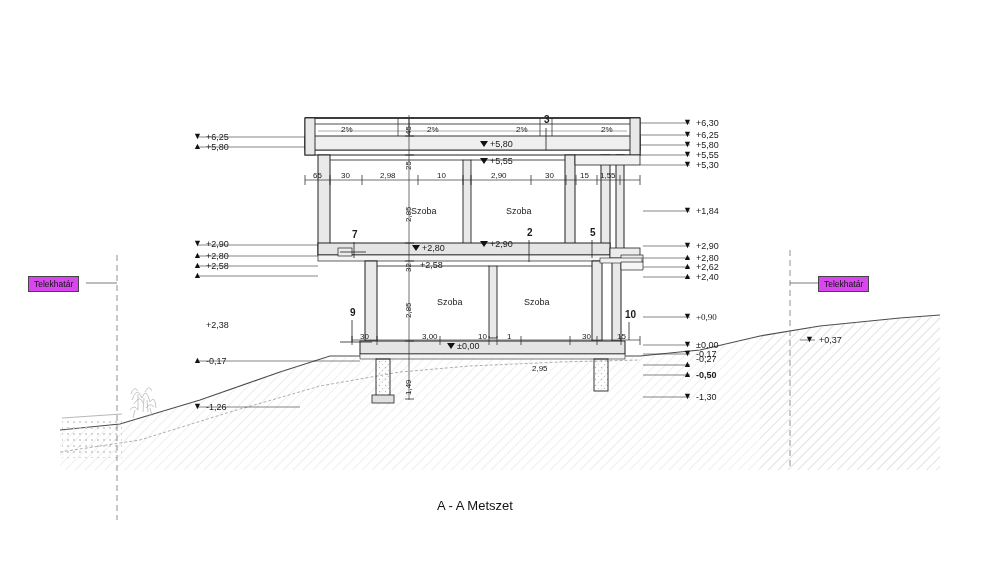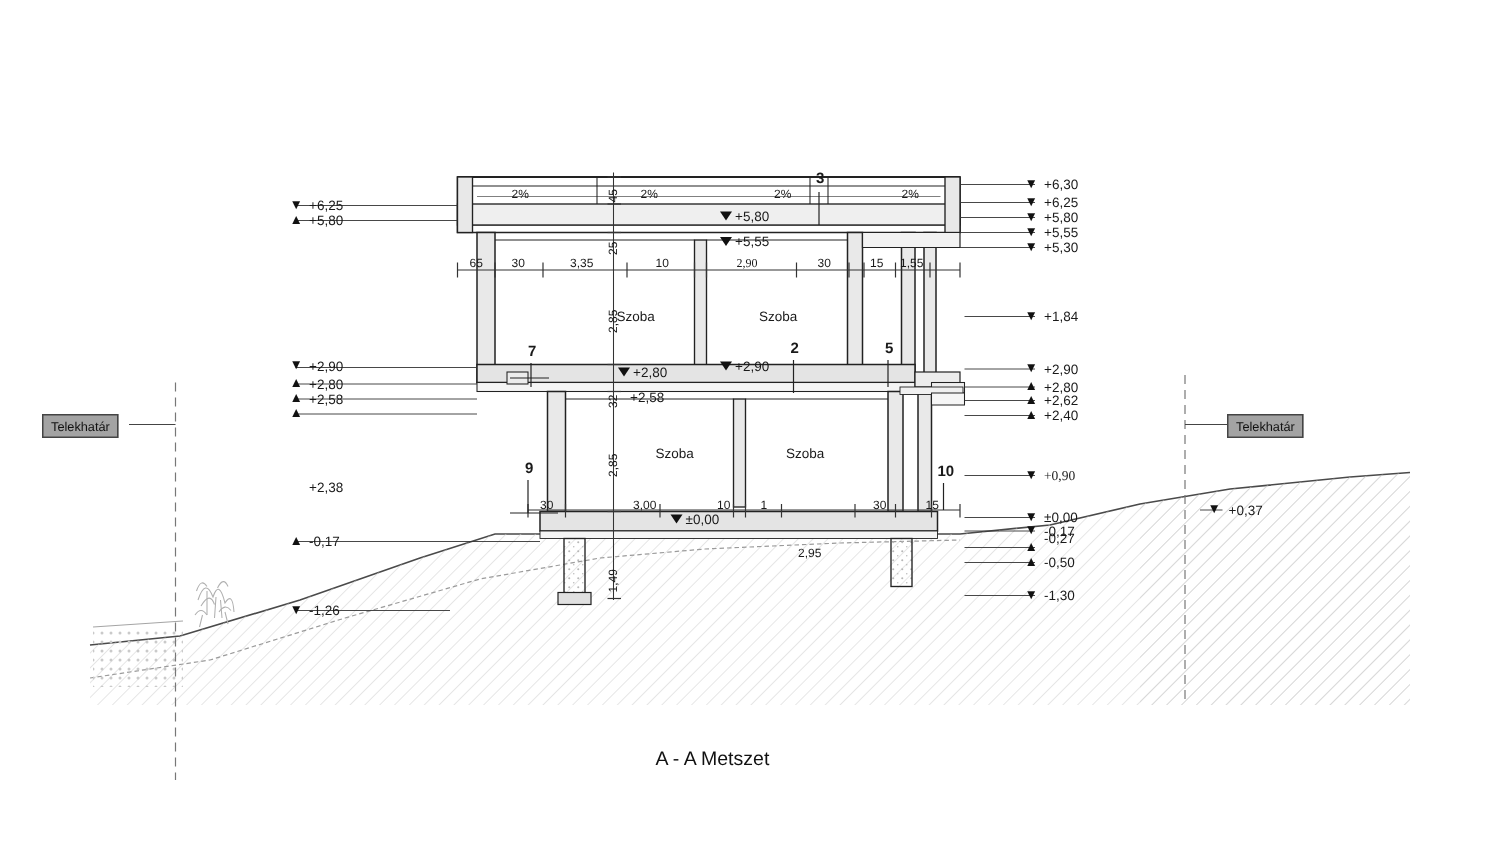--- a/index.html
+++ b/index.html
@@ -41,21 +41,21 @@
     position: absolute;
     font-size: 13px;
     color: #111;
     white-space: nowrap;
   }
   .boxlbl {
     position: absolute;
     font-size: 8.5px;
     color: #111;
     border: 1px solid #444;
-    background: #a3a3a3;
+    background: #d946ef;
     padding: 2px 5px;
     white-space: nowrap;
   }
   .mark {
     position: absolute;
     font-size: 9px;
     color: #111;
     white-space: nowrap;
   }
 </style>
@@ -317,40 +317,40 @@
   <div class="mark" style="left:683px; top:311px;">▼</div>
   <div class="lbl" style="left:696px; top:312px;font-family:Liberation Serif, serif;">+0,90</div>
 
   <div class="mark" style="left:683px; top:339px;">▼</div>
   <div class="lbl" style="left:696px; top:340px;">±0,00</div>
   <div class="mark" style="left:683px; top:348px;">▼</div>
   <div class="lbl" style="left:696px; top:349px;">-0,17</div>
   <div class="mark" style="left:683px; top:359px;">▲</div>
   <div class="lbl" style="left:696px; top:354px;">-0,27</div>
   <div class="mark" style="left:683px; top:369px;">▲</div>
-  <div class="lbl" style="left:696px; top:370px;">-0,50</div>
+  <div class="lbl" style="left:696px; top:370px;font-weight:bold;">-0,50</div>
 
   <div class="mark" style="left:683px; top:391px;">▼</div>
   <div class="lbl" style="left:696px; top:392px;">-1,30</div>
 
   <div class="mark" style="left:805px; top:334px;">▼</div>
   <div class="lbl" style="left:819px; top:335px;">+0,37</div>
 
   <div class="lbl" style="left:490px; top:139px;">+5,80</div>
   <div class="lbl" style="left:490px; top:156px;">+5,55</div>
   <div class="lbl" style="left:422px; top:243px;">+2,80</div>
   <div class="lbl" style="left:490px; top:239px;">+2,90</div>
   <div class="lbl" style="left:420px; top:260px;">+2,58</div>
   <div class="lbl" style="left:457px; top:341px;">±0,00</div>
 
   <div class="lbl small" style="left:313px; top:170px;">65</div>
   <div class="lbl small" style="left:341px; top:170px;">30</div>
-  <div class="lbl small" style="left:380px; top:170px;">3,35</div>
+  <div class="lbl small" style="left:380px; top:170px;">2,98</div>
   <div class="lbl small" style="left:437px; top:170px;">10</div>
-  <div class="lbl small" style="left:491px; top:170px;font-family:Liberation Serif, serif;">2,90</div>
+  <div class="lbl small" style="left:491px; top:170px;">2,90</div>
   <div class="lbl small" style="left:545px; top:170px;">30</div>
   <div class="lbl small" style="left:580px; top:170px;">15</div>
   <div class="lbl small" style="left:600px; top:170px;">1,55</div>
 
   <div class="lbl small" style="left:360px; top:331px;">30</div>
   <div class="lbl small" style="left:422px; top:331px;">3,00</div>
   <div class="lbl small" style="left:478px; top:331px;">10</div>
   <div class="lbl small" style="left:507px; top:331px;">1</div>
   <div class="lbl small" style="left:532px; top:331px;margin-top:32px;">2,95</div>
   <div class="lbl small" style="left:582px; top:331px;">30</div>

